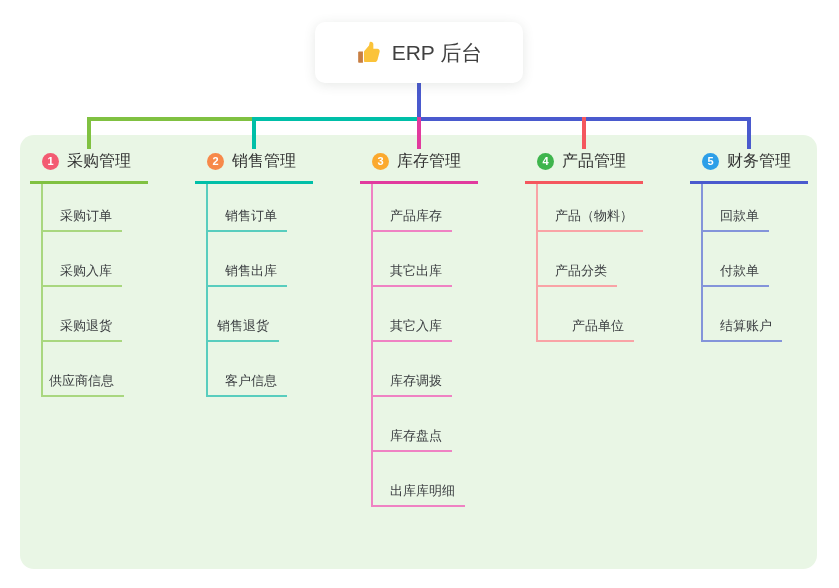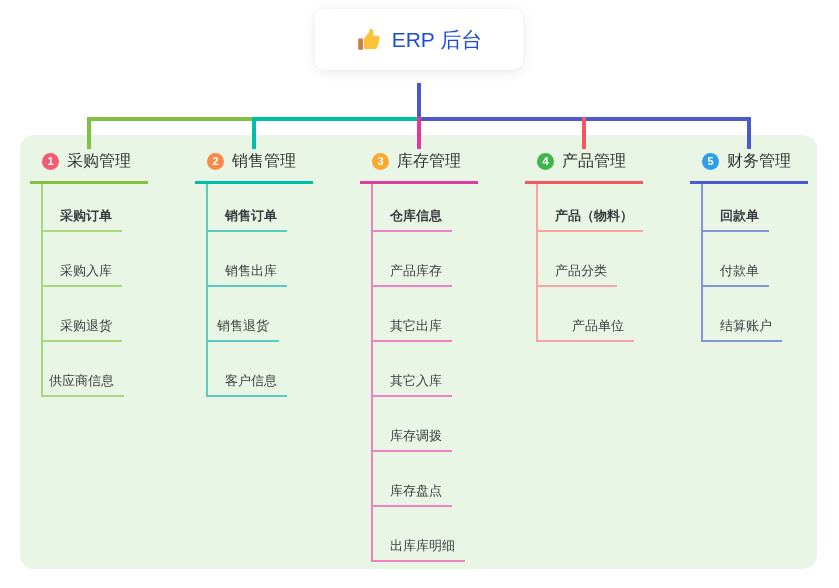--- a/index.html
+++ b/index.html
@@ -19,31 +19,31 @@
   #panel {
     position: absolute;
     left: 20px; top: 135px;
     width: 797px; height: 434px;
     border-radius: 14px;
     background: #e9f6e5;
   }
   
   #root-node {
     position: absolute;
-    left: 315px; top: 9px;
+    left: 315px; top: 22px;
     width: 208px; height: 61px;
     background: #ffffff;
     border-radius: 10px;
     box-shadow: 0 2px 12px rgba(60,80,60,0.13);
     display: flex;
     align-items: center;
     justify-content: center;
     gap: 10px;
     font-size: 21px;
-    color: #1d4ed8;
+    color: #404040;
     z-index: 3;
   }
   .conn { position: absolute; z-index: 1; }
   .conn.h { height: 4px; }
   .conn.v { width: 4px; }
   
   .branch { position: absolute; top: 145px; width: 165px; z-index: 2; }
   .branch-header {
     display: flex;
     align-items: center;
@@ -69,21 +69,21 @@
   .children {
     margin-left: 11px;
     border-left: 2px solid #ccc;
     width: max-content;
   }
   .child {
     height: 55px;
     display: flex;
     align-items: flex-end;
   }
-  .child:first-child { height: 48px; font-weight: bold; }
+  .child:first-child { height: 48px; }
   .child-label {
     display: inline-block;
     margin-left: -2px;
     padding: 0 10px 5px 19px;
     border-bottom: 2px solid #ccc;
     font-size: 13px;
     color: #3a3d40;
     white-space: nowrap;
   }
 </style>
@@ -154,23 +154,20 @@
   </div>
         </div>
   </div>
       <div class="branch" style="left: 360px;">
     <div class="branch-header" style="border-bottom-color: rgb(225, 58, 158);">
       <span class="badge" style="background: rgb(251, 169, 46);">3</span>
       <span class="branch-title">库存管理</span>
     </div>
     <div class="children" style="border-left-color: rgb(239, 130, 195);">
           <div class="child">
-    <span class="child-label" style="border-bottom-color: rgb(239, 130, 195);">仓库信息</span>
-  </div>
-          <div class="child">
     <span class="child-label" style="border-bottom-color: rgb(239, 130, 195);">产品库存</span>
   </div>
           <div class="child">
     <span class="child-label" style="border-bottom-color: rgb(239, 130, 195);">其它出库</span>
   </div>
           <div class="child">
     <span class="child-label" style="border-bottom-color: rgb(239, 130, 195);">其它入库</span>
   </div>
           <div class="child">
     <span class="child-label" style="border-bottom-color: rgb(239, 130, 195);">库存调拨</span>

